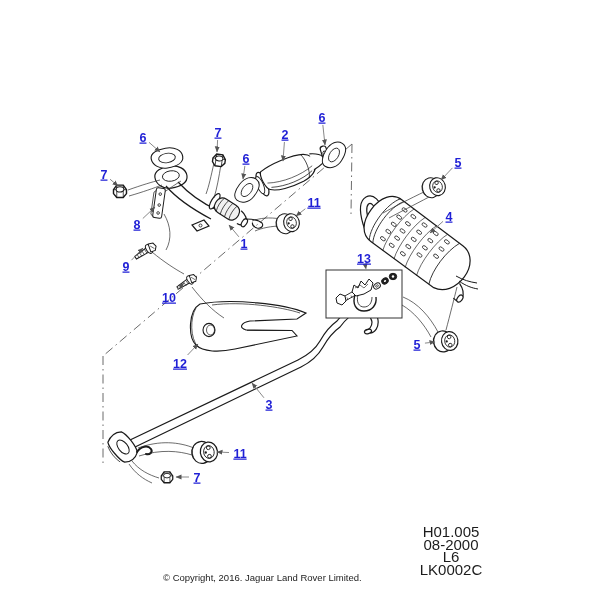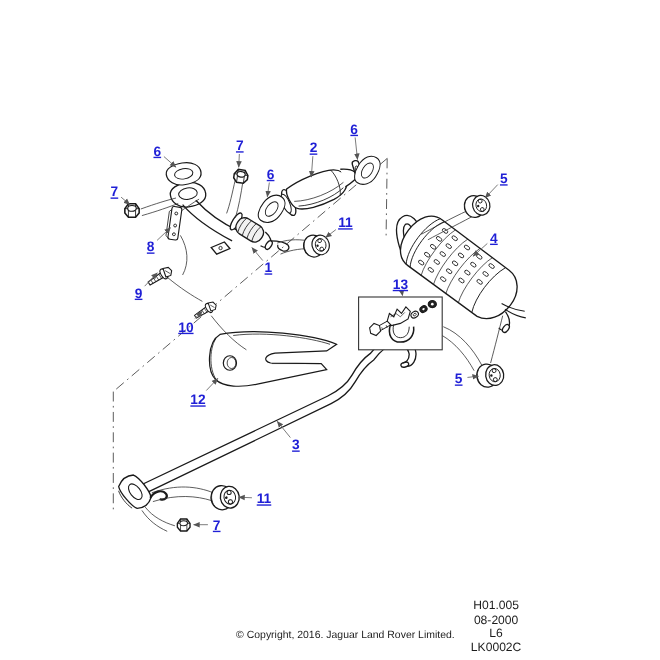--- a/index.html
+++ b/index.html
@@ -1,21 +1,21 @@
 <!DOCTYPE html>
 <html><head>
 <meta charset="utf-8">
 <style>
   html,body{margin:0;padding:0;background:#ffffff;}
   #page{position:relative;width:600px;height:600px;background:#ffffff;overflow:hidden;
         font-family:"Liberation Sans", sans-serif;}
   #art{position:absolute;left:0;top:0;}
   .refblock{position:absolute;left:403px;top:526px;width:96px;text-align:center;
-            font-size:11px;line-height:12.5px;color:#1c1c1c;margin-top:19px;}
-  .copyright{position:absolute;left:163px;top:572px;width:302px;text-align:center;
+            font-size:15px;line-height:12.5px;color:#1c1c1c;}
+  .copyright{position:absolute;left:163px;top:572px;width:302px;text-align:left;
              font-size:9.5px;color:#1c1c1c;}
   svg text.callout{font-family:"Liberation Sans", sans-serif;font-weight:bold;
                    font-size:12.5px;text-decoration:underline;}
 </style>
 </head>
 <body>
 
 <div id="page">
 
 <svg id="art" width="600" height="600" viewBox="0 0 600 600">

